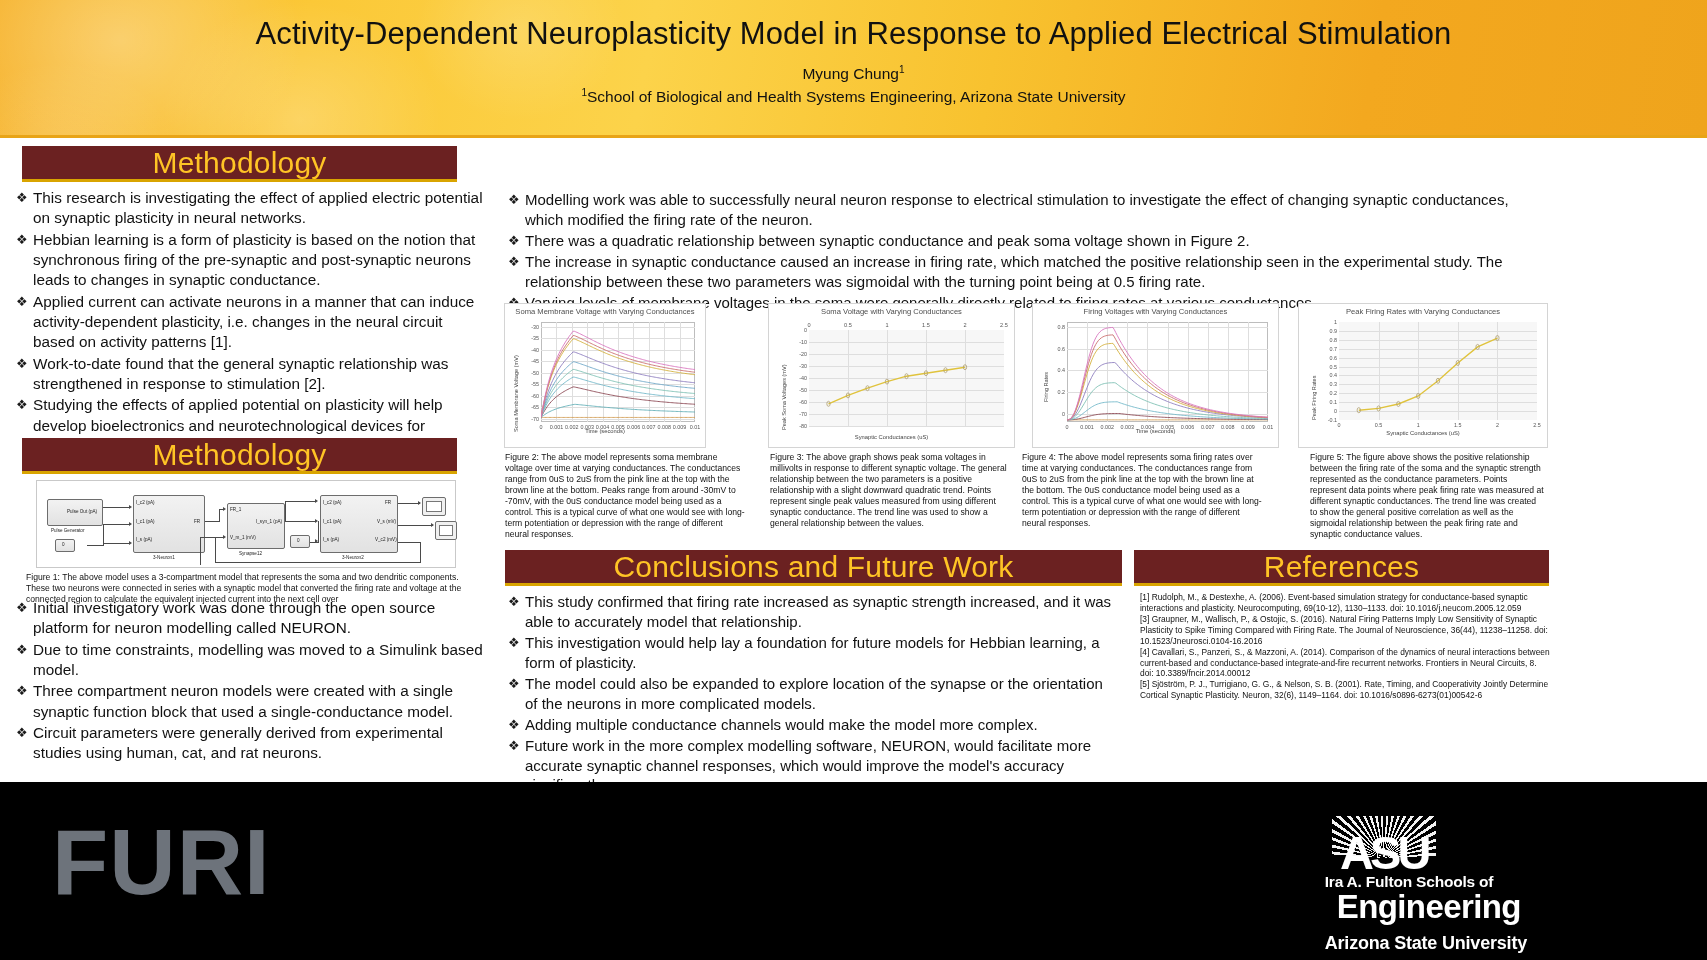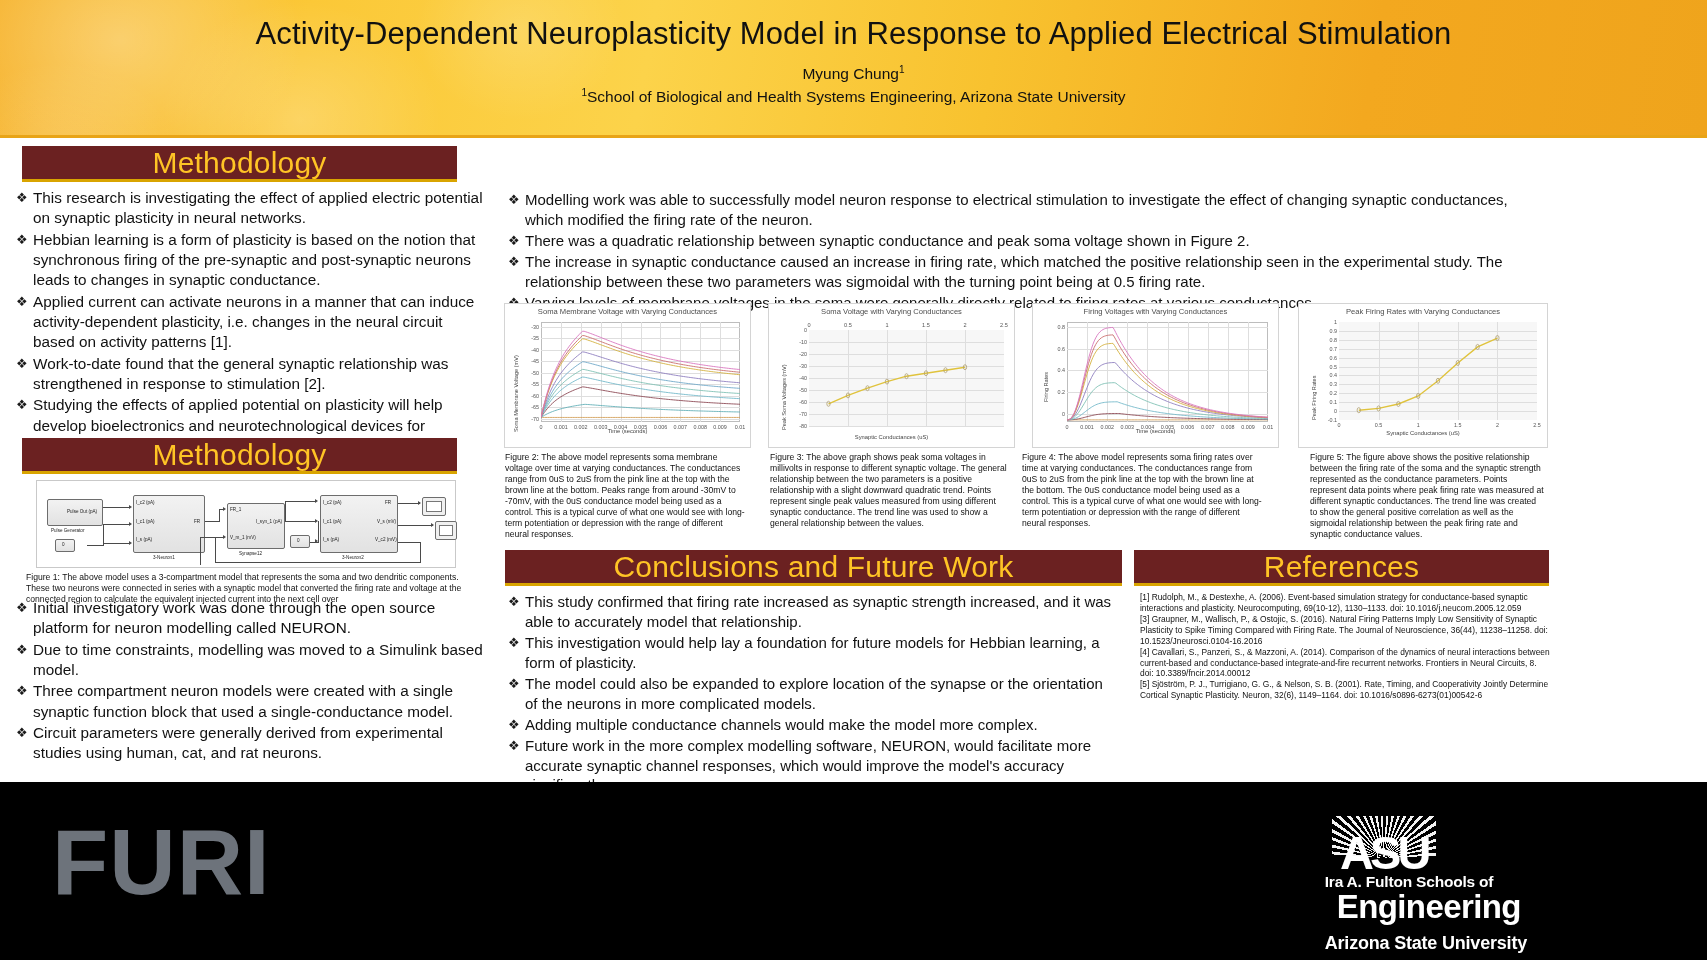--- a/index.html
+++ b/index.html
@@ -291,37 +291,37 @@
     <div class="bullet">
         <span class="glyph">❖</span>
         <span class="btext">Circuit parameters were generally derived from experimental studies using human, cat, and rat neurons.</span>
       </div>
   </div>
 
 
   <div class="bullets col-results" style="left:508px; top:190px; width:1040px;">
     <div class="bullet">
         <span class="glyph">❖</span>
-        <span class="btext">Modelling work was able to successfully model neuron response to electrical stimulation to investigate the effect of changing synaptic conductances, which modified the firing rate of the neuron.</span>
+        <span class="btext">Modelling work was able to successfully neural neuron response to electrical stimulation to investigate the effect of changing synaptic conductances, which modified the firing rate of the neuron.</span>
       </div>
     <div class="bullet">
         <span class="glyph">❖</span>
         <span class="btext">There was a quadratic relationship between synaptic conductance and peak soma voltage shown in Figure 2.</span>
       </div>
     <div class="bullet">
         <span class="glyph">❖</span>
         <span class="btext">The increase in synaptic conductance caused an increase in firing rate, which matched the positive relationship seen in the experimental study. The relationship between these two parameters was sigmoidal with the turning point being at 0.5 firing rate.</span>
       </div>
     <div class="bullet">
         <span class="glyph">❖</span>
         <span class="btext">Varying levels of membrane voltages in the soma were generally directly related to firing rates at various conductances.</span>
       </div>
   </div>
 
-  <div class="chart" style="left:504px; top:303px; width:247px; height:145px;">
+  <div class="chart" style="left:504px; top:303px; width:202px; height:145px;">
     <div class="chart-title">Soma Membrane Voltage with Varying Conductances</div>
     <div class="axis-label-y" style="left:8px; top:128px;">Soma Membrane Voltage (mV)</div>
     <div class="plot" style="left:36px; top:18px; right:10px; height:100px;">
       <div class="plot-frame"></div>
 
       <div class="gline-h" style="top:4.5%"></div>
         <div class="gline-h" style="top:16.0%"></div>
       <div class="gline-h" style="top:27.5%"></div>
         <div class="gline-h" style="top:39.0%"></div>
       <div class="gline-h" style="top:50.5%"></div>

